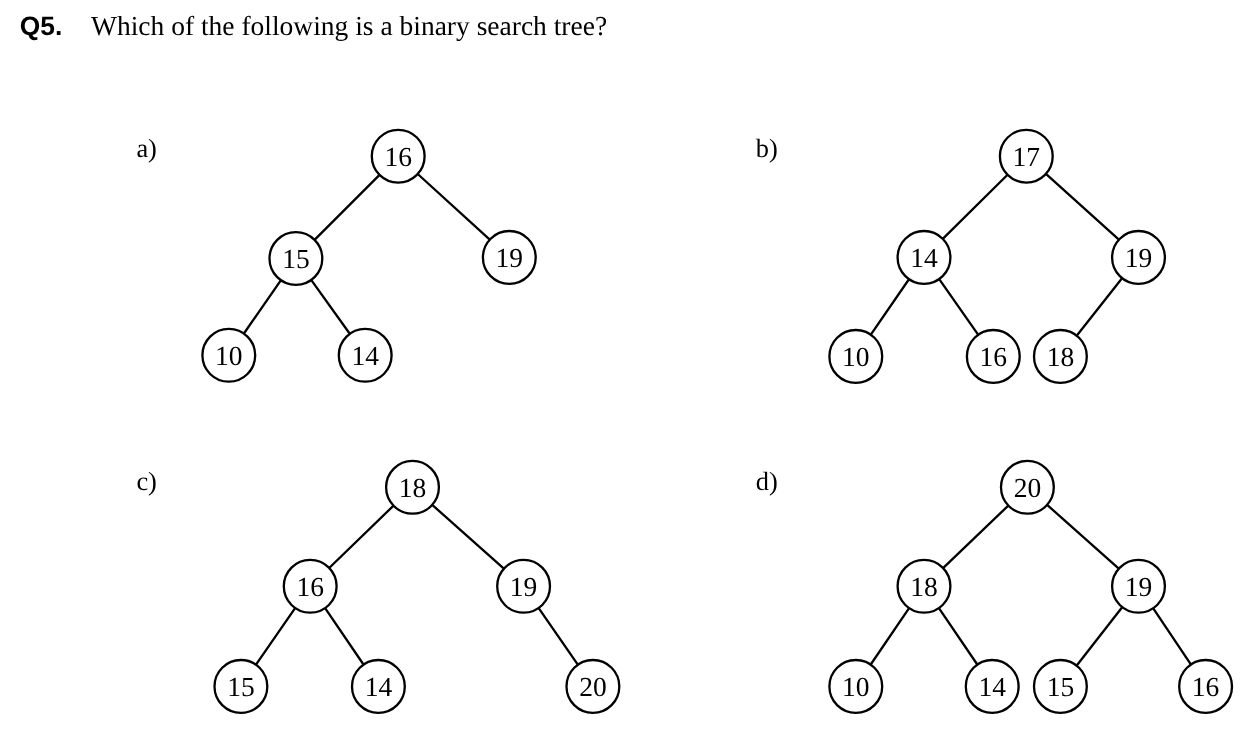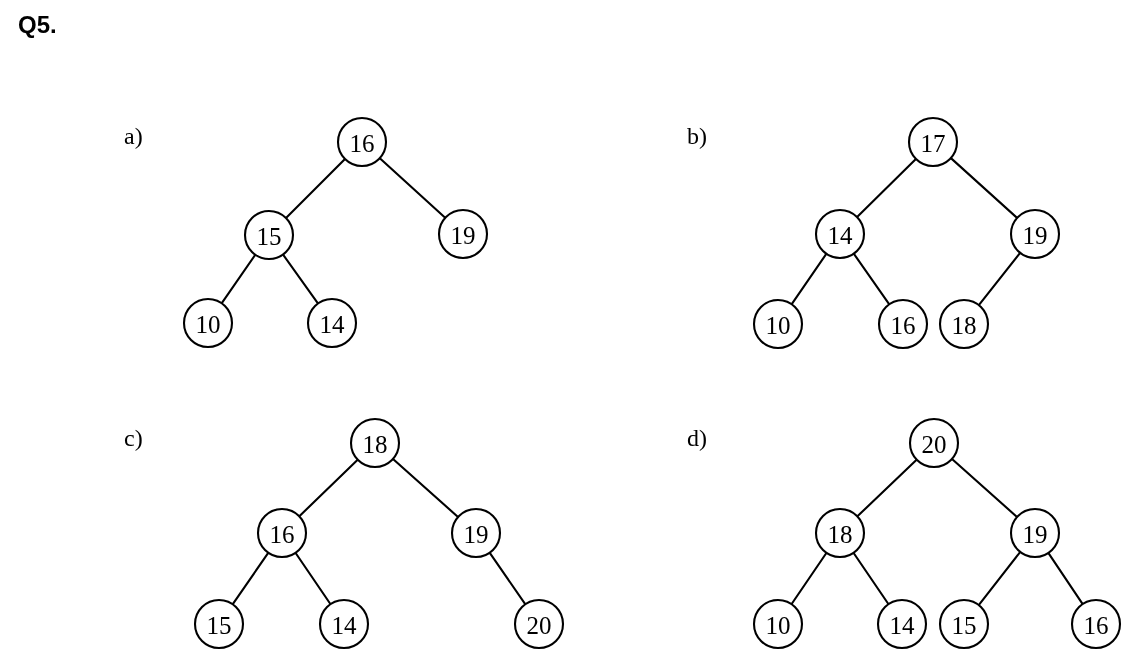--- a/index.html
+++ b/index.html
@@ -73,20 +73,21 @@
     dominant-baseline: central;
   }
 </style>
 </head>
 <body>
 
 <div id="page">
 
   <div class="question-row">
     <span class="q-number">Q5.</span>
+    <span class="q-text">Which of the following is a binary search tree?</span>
   </div>
 
   <div id="option-labels">
       <div class="option-label" style="left: 124px; top: 124px;">a)</div>
       <div class="option-label" style="left: 687px; top: 124px;">b)</div>
       <div class="option-label" style="left: 124px; top: 426px;">c)</div>
       <div class="option-label" style="left: 687px; top: 426px;">d)</div>
     </div>
 
   <svg class="tree-canvas" id="tree-canvas" viewBox="0 0 1140 668">

